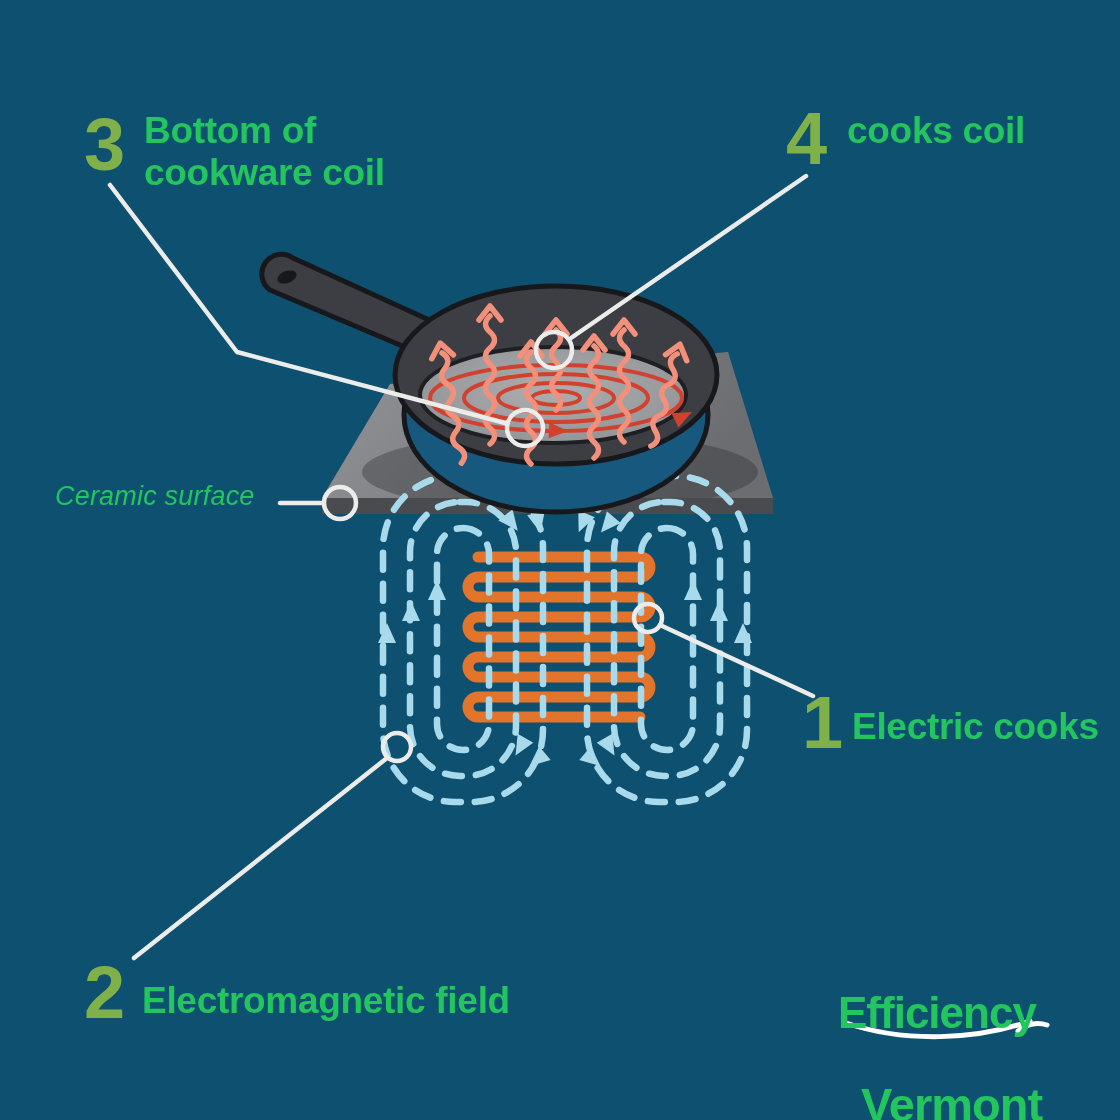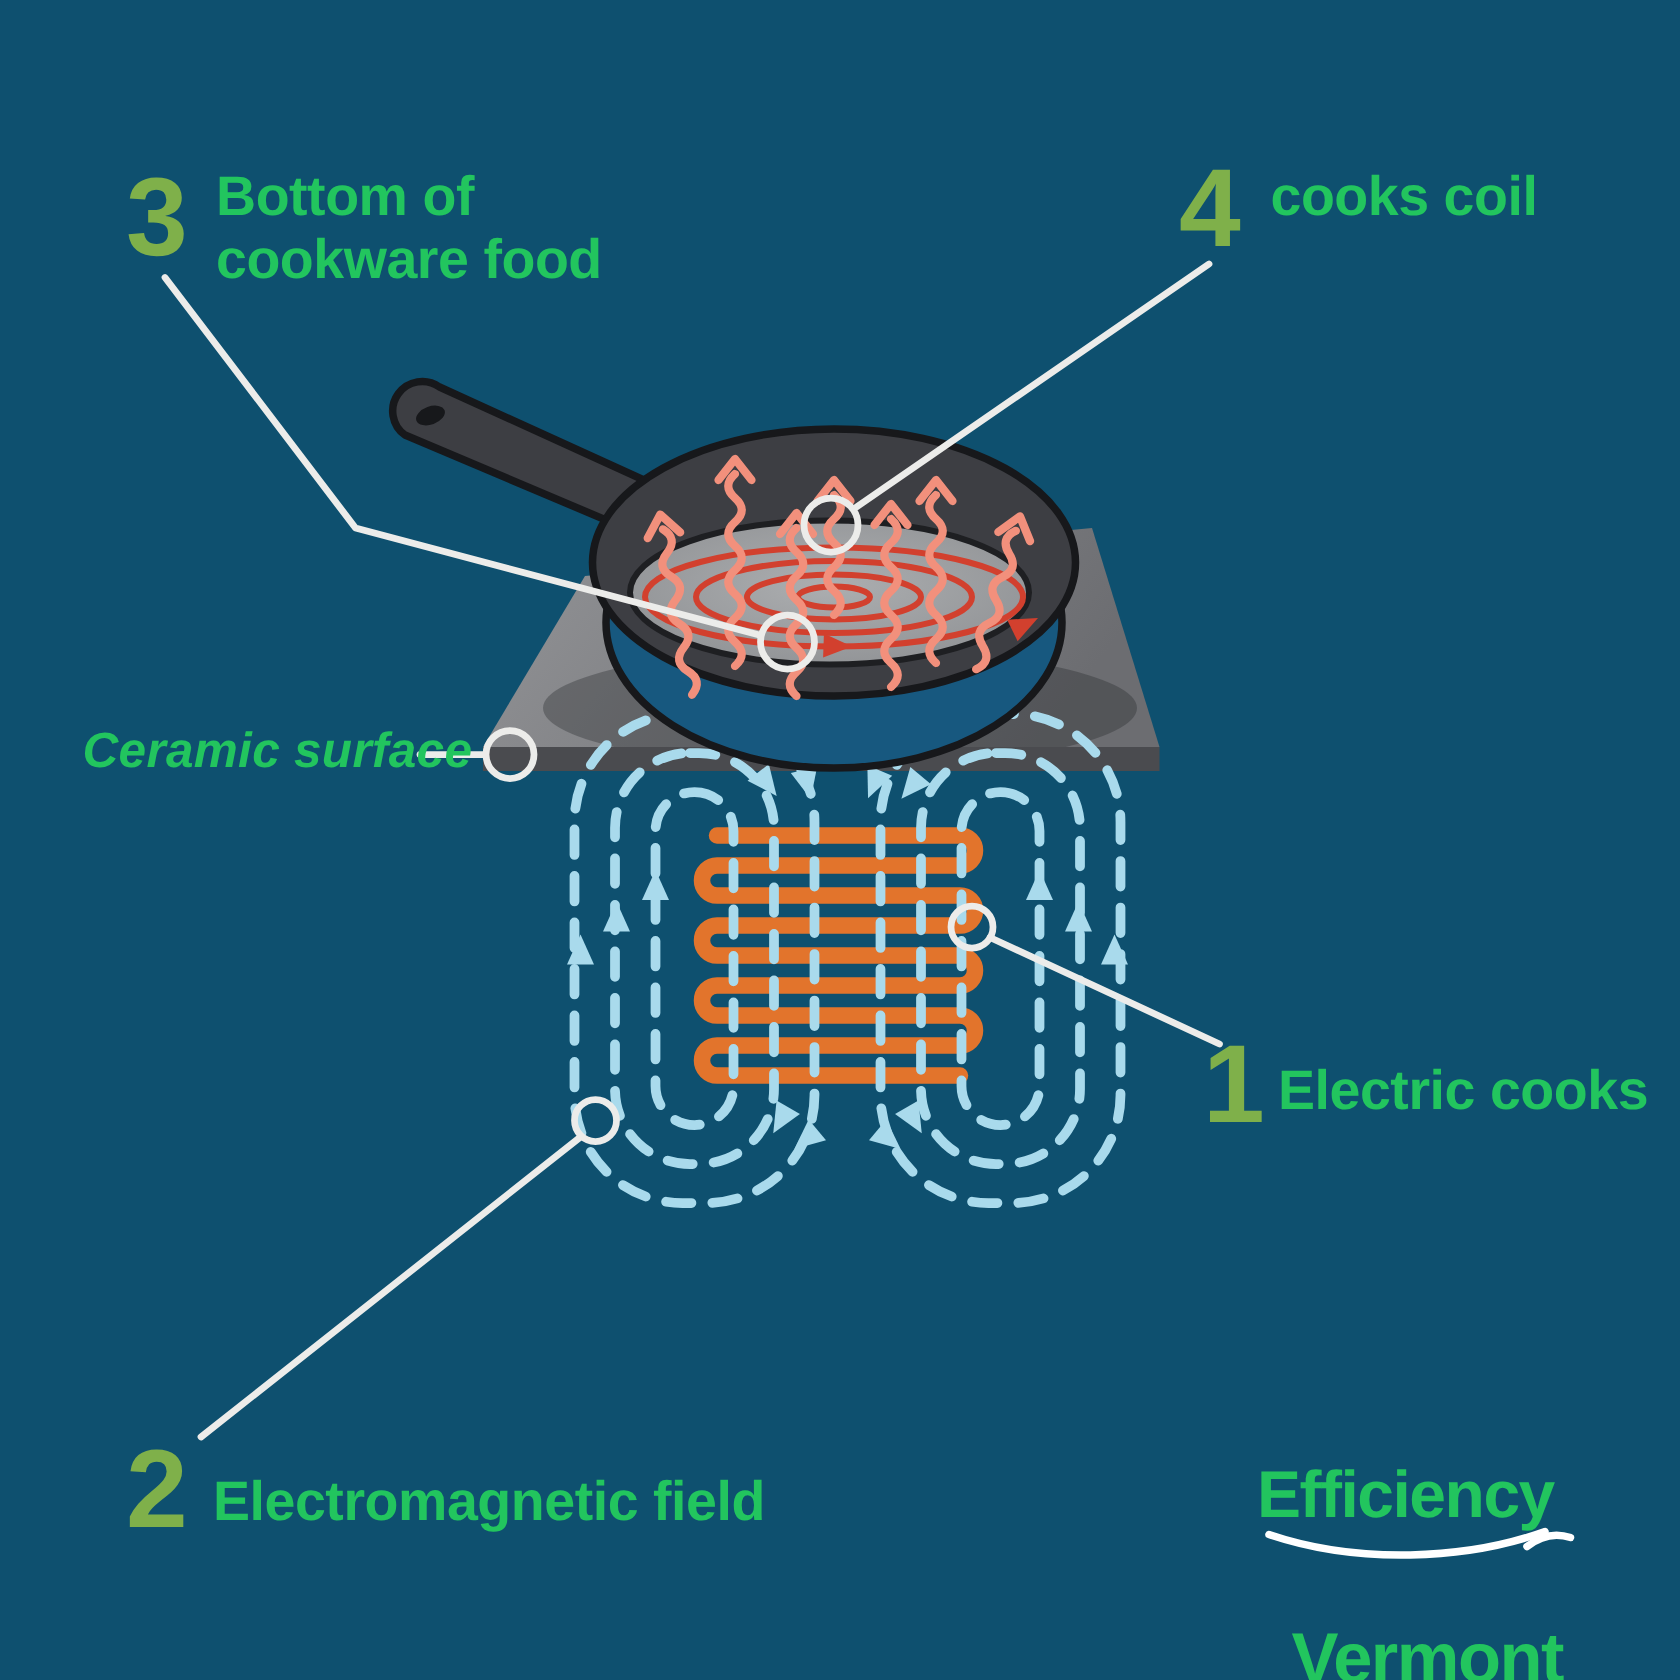--- a/index.html
+++ b/index.html
@@ -8,22 +8,22 @@
     background:#0e506f;
     font-family:"Liberation Sans","DejaVu Sans",sans-serif;
   }
   .stage svg{position:absolute;left:0;top:0;}
   .txt{position:absolute;color:#22c55e;z-index:5;white-space:nowrap;}
   .num{
     position:absolute;z-index:5;color:#7fb04a;font-size:74px;font-weight:800;
     line-height:1;letter-spacing:-1px;
   }
   .lbl{font-size:37px;font-weight:700;line-height:42px;letter-spacing:-0.3px;}
-  .ceramic{font-size:33px;font-style:italic;font-weight:700;letter-spacing:0.2px;}
-  .logo1{font-size:44px;font-weight:700;letter-spacing:-1px;}
+  .ceramic{font-size:27px;font-style:italic;font-weight:400;letter-spacing:0.2px;}
+  .logo1{font-size:44px;font-weight:700;letter-spacing:-1px;margin-top:16px;}
   .logo2{font-size:47px;font-weight:700;letter-spacing:-1px;}
 </style>
 </head>
 <body>
 
 <div class="stage">
 
   <svg width="1120" height="1120" viewBox="0 0 1120 1120">
     <defs>
       <linearGradient id="slabGrad" x1="0" y1="0" x2="1" y2="0.25">
@@ -143,21 +143,21 @@
 
     <g stroke="#ffffff" stroke-width="5" fill="none" stroke-linecap="round">
       <path d="M846,1023 C905,1043 977,1040 1030,1021"></path>
       <path d="M1018,1031 Q1032,1020 1047,1025"></path>
     </g>
   </svg>
 
   <div class="num" style="left:84px;top:108px">3</div>
   <div class="txt lbl" style="left:144px;top:110px">
     <div>Bottom of</div>
-    <div>cookware food</div>
+    <div>cookware coil</div>
   </div>
 
   <div class="num" style="left:786px;top:102px">4</div>
   <div class="txt lbl" style="left:847px;top:110px">
     <div>cooks coil</div>
   </div>
 
   <div class="txt ceramic" style="left:55px;top:481px">Ceramic surface</div>
 
   <div class="num" style="left:802px;top:686px">1</div>

